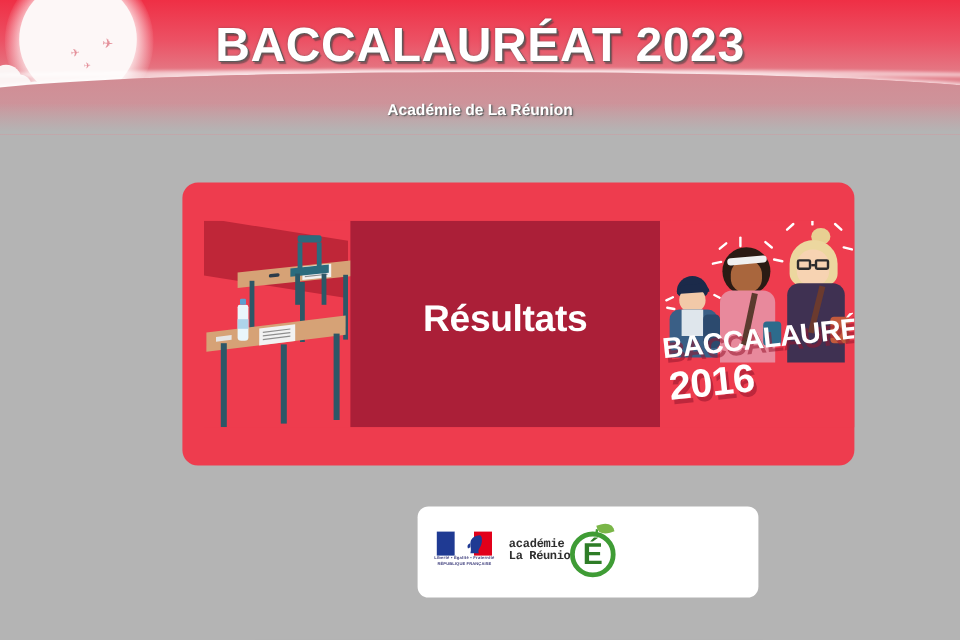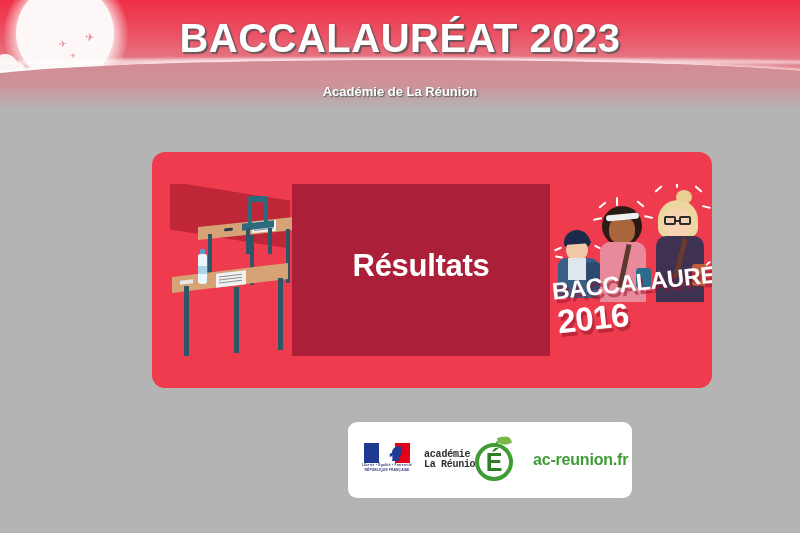--- a/index.html
+++ b/index.html
@@ -430,14 +430,13 @@
     <div class="l2">La Réunion</div>
   </div>
 
   <div class="e-logo">
     <div class="e-stem"></div>
     <div class="e-leaf"></div>
     <div class="e-ring"></div>
     <div class="e-letter">É</div>
   </div>
 
-  <div class="site-url">ac-reunion.fr</div>
 </div>
 
 </body></html>

